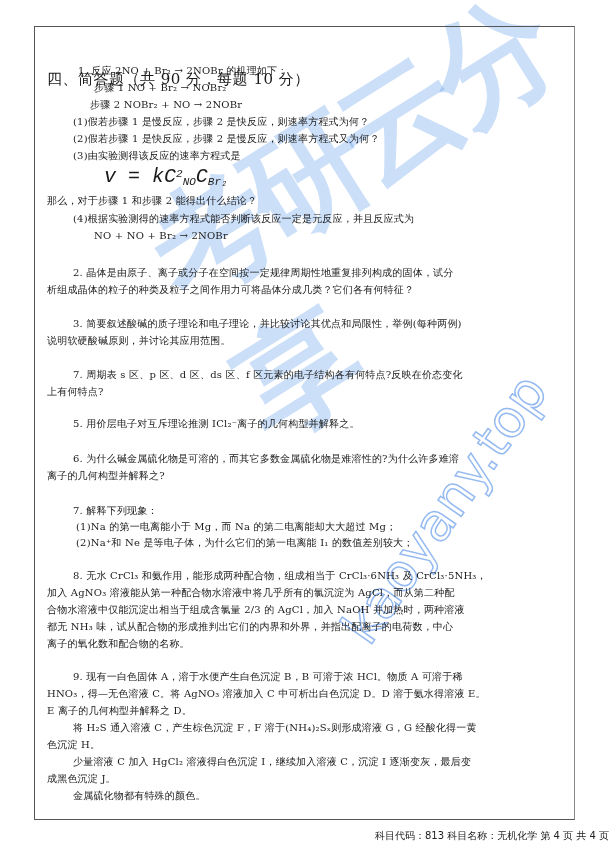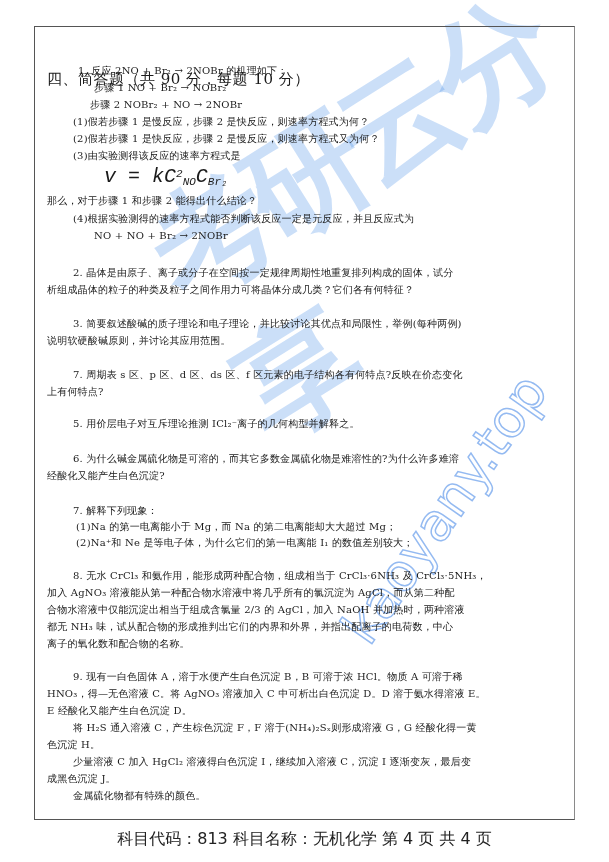--- a/index.html
+++ b/index.html
@@ -8,21 +8,21 @@
     font-family: "DejaVu Serif", "Liberation Serif", serif; color: #1a1a1a;
   }
   .frame {
     position: absolute; left: 34px; top: 26px; width: 541px; height: 794px;
     border: 1.5px solid #555; border-right-color: #8a8a8a; box-sizing: border-box;
   }
   .line { position: absolute; font-size: 10px; white-space: nowrap; line-height: 16px; letter-spacing: 0.2px; }
   .title { font-size: 15px; left: 47px; top: 36px; letter-spacing: 0.5px; margin-top: 35px; }
   .formula { position: absolute; left: 104px; top: 165px; font-family: Liberation Mono, monospace; font-style: italic; font-size: 20px; }
   .formula sub, .formula sup { font-size: 11px; }
-  .footer { position: absolute; top: 829px; left: 0; width: 609px; text-align: center; font-size: 16px;
+  .footer { position: absolute; top: 829px; left: 0; width: 609px; text-align: right; font-size: 10px;
     font-family: "DejaVu Sans", sans-serif; color: #222; }
   sub { font-size: 9px; vertical-align: -3px; }
   sup { font-size: 9px; vertical-align: 5px; }
   .wm { position: absolute; pointer-events: none; color: rgba(70,140,230,0.28); }
   .wm-cn { left: 120px; top: 200px; font-size: 120px; font-family: "DejaVu Serif", serif; transform: rotate(-32deg);
     transform-origin: left top; font-weight: bold; letter-spacing: -10px; }
   .wm-en { left: 330px; top: 620px; font-size: 52px; font-family: "DejaVu Sans", sans-serif; transform: rotate(-55deg);
     transform-origin: left top; color: transparent; -webkit-text-stroke: 1.5px rgba(60,130,230,0.55); }
 </style>
 </head>
@@ -51,34 +51,34 @@
 
 <div class="line" style="left:73px;top:316px">3. 简要叙述酸碱的质子理论和电子理论，并比较讨论其优点和局限性，举例(每种两例)</div>
 <div class="line" style="left:47px;top:333px">说明软硬酸碱原则，并讨论其应用范围。</div>
 
 <div class="line" style="left:73px;top:367px">7. 周期表 s 区、p 区、d 区、ds 区、f 区元素的电子结构各有何特点?反映在价态变化</div>
 <div class="line" style="left:47px;top:384px">上有何特点?</div>
 
 <div class="line" style="left:73px;top:416px">5. 用价层电子对互斥理论推测 ICl₂⁻离子的几何构型并解释之。</div>
 
 <div class="line" style="left:73px;top:451px">6. 为什么碱金属硫化物是可溶的，而其它多数金属硫化物是难溶性的?为什么许多难溶</div>
-<div class="line" style="left:47px;top:468px">经酸化又能产生白色沉淀?</div>
+<div class="line" style="left:47px;top:468px">离子的几何构型并解释之?</div>
 
 <div class="line" style="left:73px;top:503px">7. 解释下列现象：</div>
 <div class="line" style="left:76px;top:519px">(1)Na 的第一电离能小于 Mg，而 Na 的第二电离能却大大超过 Mg；</div>
 <div class="line" style="left:76px;top:535px">(2)Na⁺和 Ne 是等电子体，为什么它们的第一电离能 I₁ 的数值差别较大；</div>
 
 <div class="line" style="left:73px;top:568px">8. 无水 CrCl₃ 和氨作用，能形成两种配合物，组成相当于 CrCl₃·6NH₃ 及 CrCl₃·5NH₃，</div>
 <div class="line" style="left:47px;top:585px">加入 AgNO₃ 溶液能从第一种配合物水溶液中将几乎所有的氯沉淀为 AgCl，而从第二种配</div>
 <div class="line" style="left:47px;top:602px">合物水溶液中仅能沉淀出相当于组成含氯量 2/3 的 AgCl，加入 NaOH 并加热时，两种溶液</div>
 <div class="line" style="left:47px;top:619px">都无 NH₃ 味，试从配合物的形成推判出它们的内界和外界，并指出配离子的电荷数，中心</div>
 <div class="line" style="left:47px;top:636px">离子的氧化数和配合物的名称。</div>
 
 <div class="line" style="left:73px;top:669px">9. 现有一白色固体 A，溶于水便产生白色沉淀 B，B 可溶于浓 HCl。物质 A 可溶于稀</div>
 <div class="line" style="left:47px;top:686px">HNO₃，得—无色溶液 C。将 AgNO₃ 溶液加入 C 中可析出白色沉淀 D。D 溶于氨水得溶液 E。</div>
-<div class="line" style="left:47px;top:703px">E 经酸化又能产生白色沉淀 D。</div>
+<div class="line" style="left:47px;top:703px">E 离子的几何构型并解释之 D。</div>
 <div class="line" style="left:73px;top:720px">将 H₂S 通入溶液 C，产生棕色沉淀 F，F 溶于(NH₄)₂Sₓ则形成溶液 G，G 经酸化得一黄</div>
 <div class="line" style="left:47px;top:737px">色沉淀 H。</div>
 <div class="line" style="left:73px;top:754px">少量溶液 C 加入 HgCl₂ 溶液得白色沉淀 I，继续加入溶液 C，沉淀 I 逐渐变灰，最后变</div>
 <div class="line" style="left:47px;top:771px">成黑色沉淀 J。</div>
 <div class="line" style="left:73px;top:788px">金属硫化物都有特殊的颜色。</div>
 
 <div class="footer">科目代码：813 科目名称：无机化学 第 4 页 共 4 页</div>
 
 </body></html>

